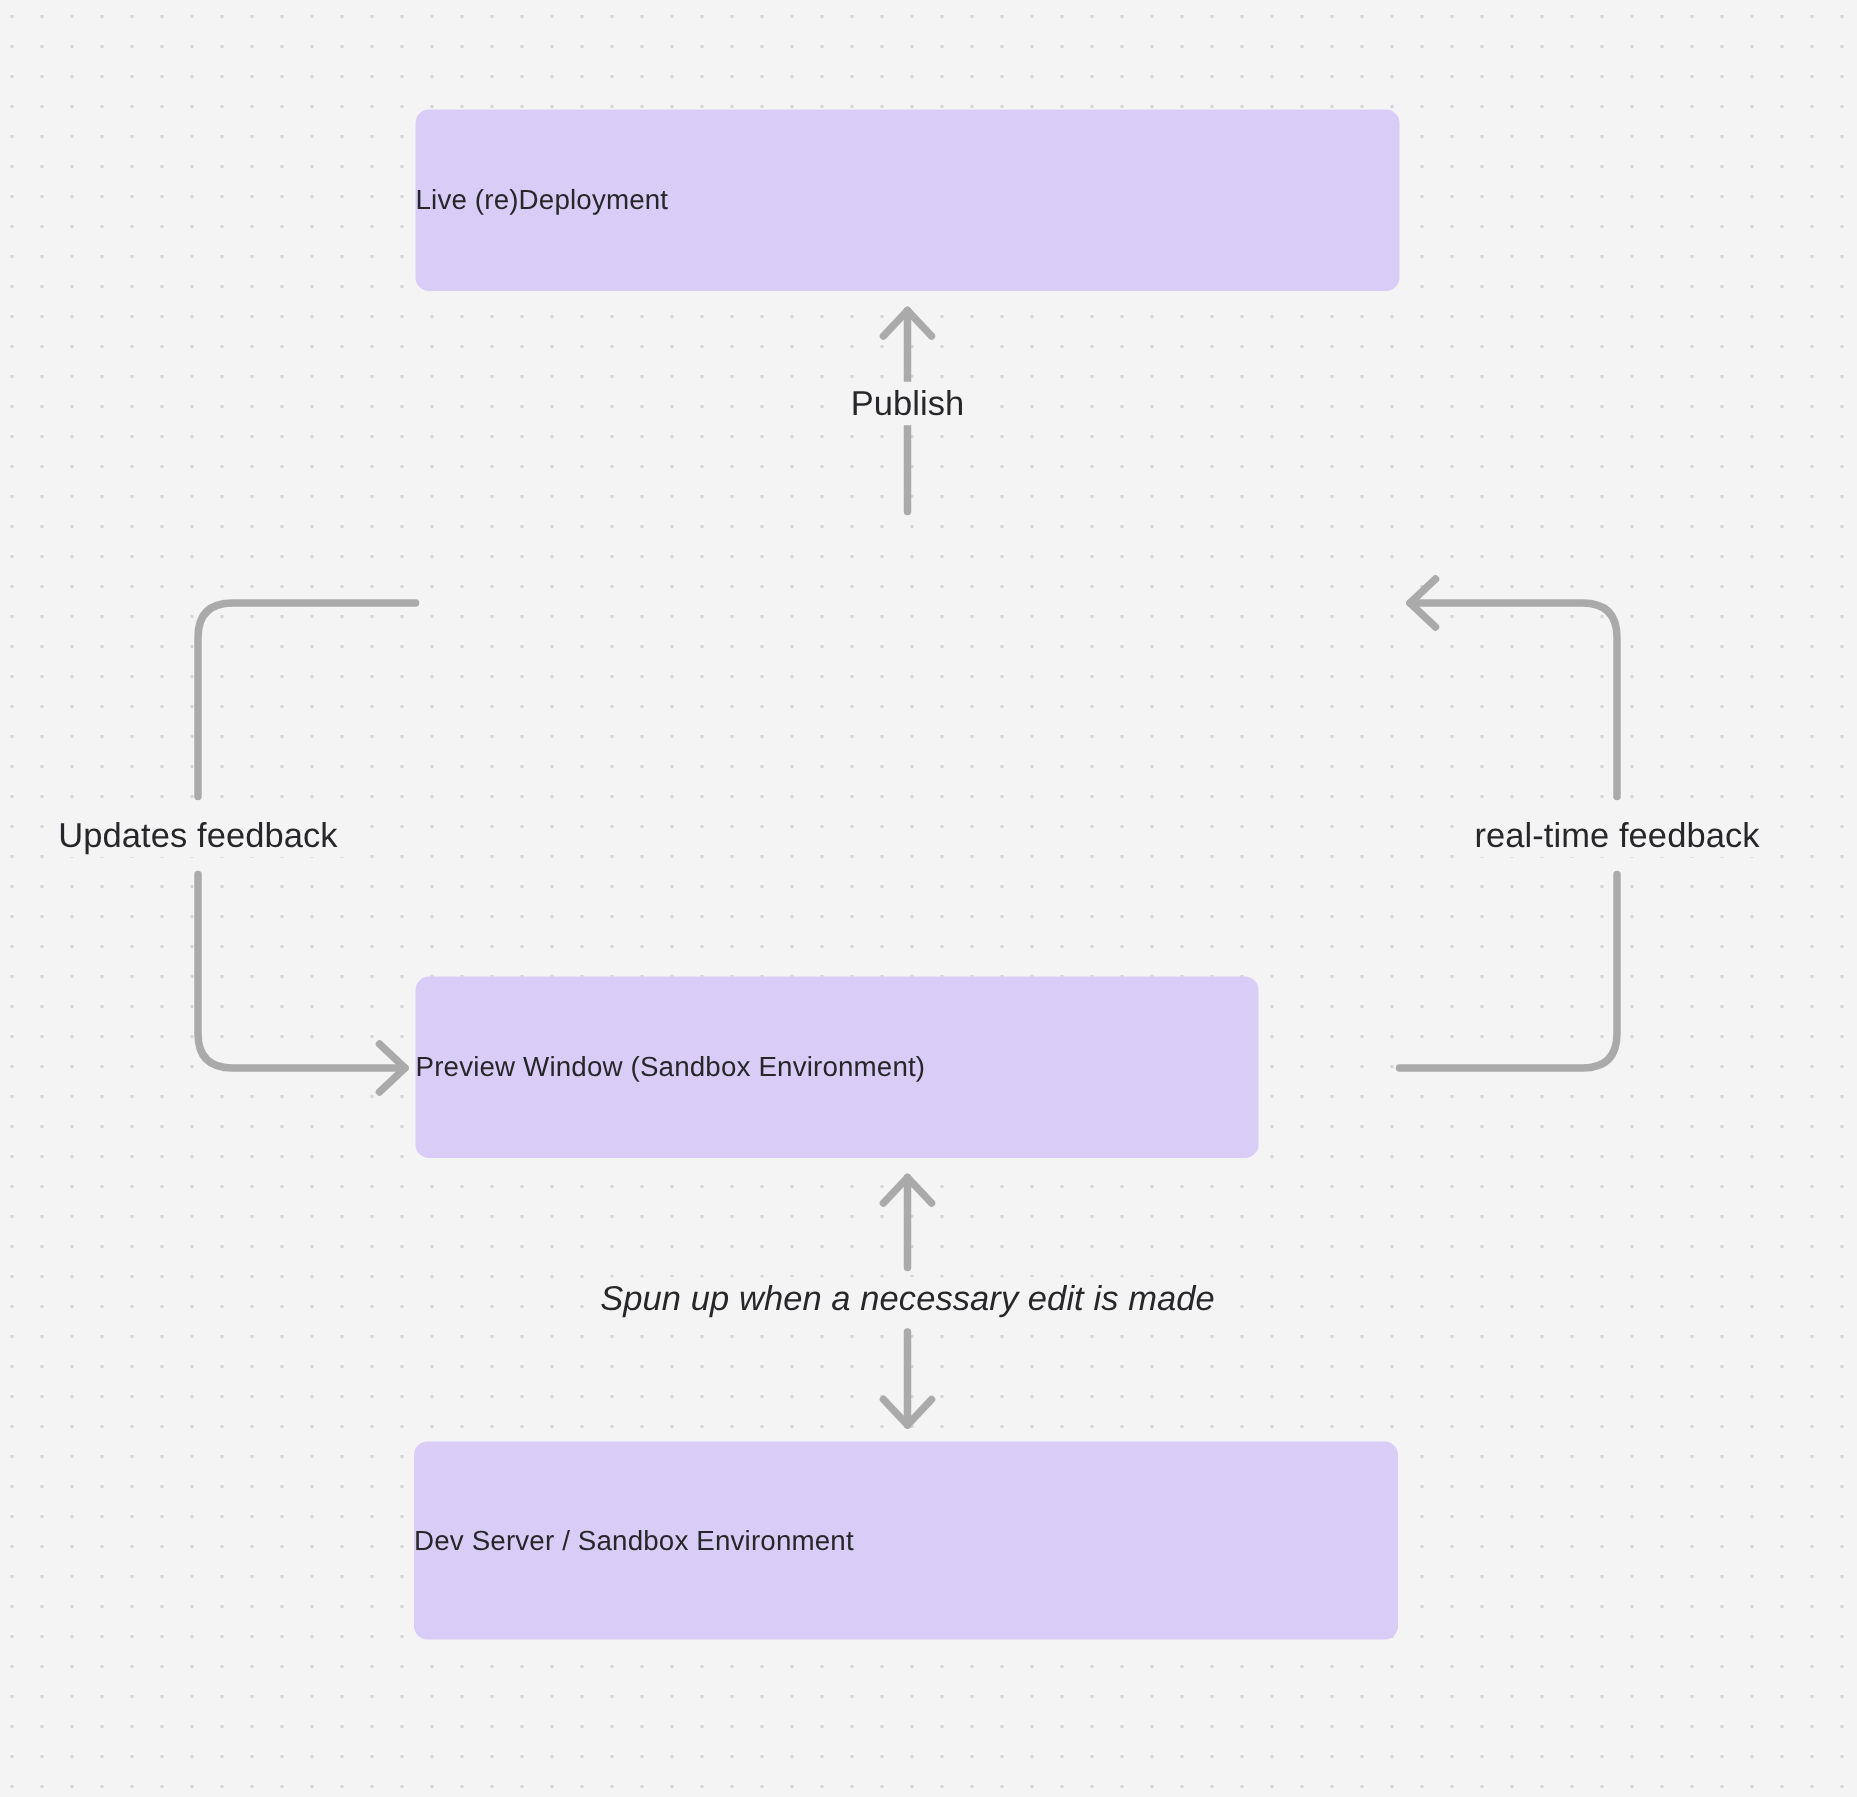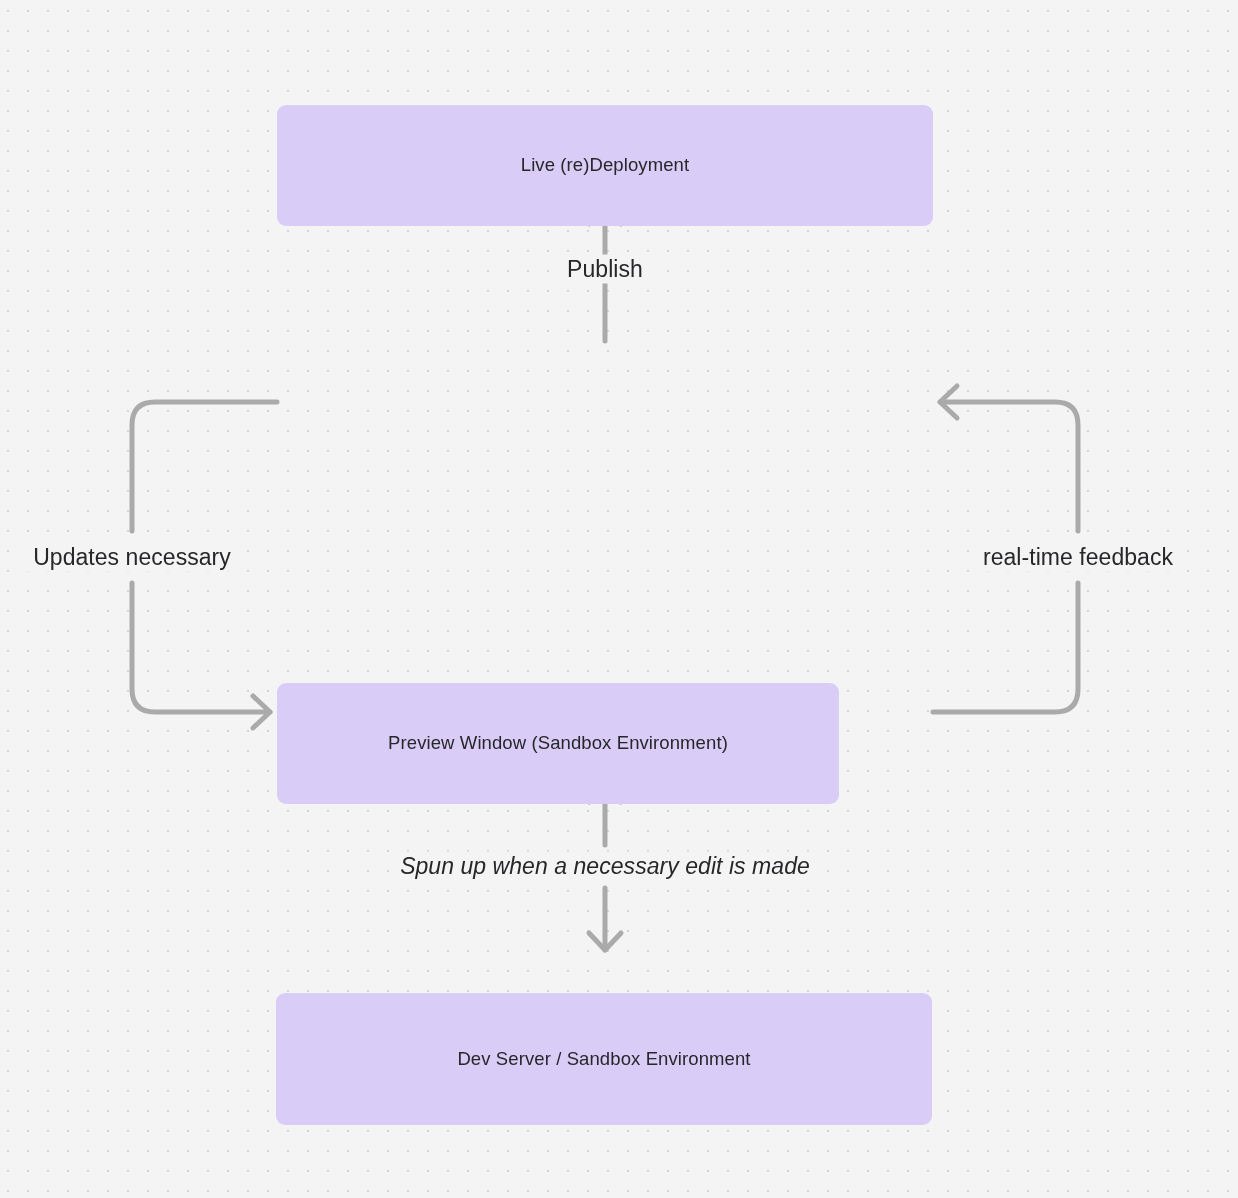--- a/index.html
+++ b/index.html
@@ -27,23 +27,21 @@
     width: 1238px;
     height: 1198px;
     pointer-events: none;
   }
   .node {
     position: absolute;
     background: #d9cdf7;
     border-radius: 9px;
     display: flex;
     align-items: center;
-    justify-content: center;
     box-sizing: border-box;
-    margin-top: 32px;
   }
   .node-label {
     font-size: 18.5px;
     color: #27272a;
     letter-spacing: 0.1px;
     line-height: 1.2;
     text-align: center;
     user-select: none;
   }
   .edge-label {
@@ -99,19 +97,19 @@
   <div class="node" style="left:277px; top:651px; width:562px; height:121px;">
     <span class="node-label">Preview Window (Sandbox Environment)</span>
   </div>
 
   <div class="node" style="left:276px; top:961px; width:656px; height:132px;">
     <span class="node-label">Dev Server / Sandbox Environment</span>
   </div>
 
   <div class="edge-label" style="left:605px; top:269px;">Publish</div>
 
-  <div class="edge-label" style="left:132px; top:557px;">Updates necessary</div>
+  <div class="edge-label" style="left:132px; top:557px;">Updates feedback</div>
 
   <div class="edge-label" style="left:1078px; top:557px;">real-time feedback</div>
 
   <div class="edge-label" style="left:605px; top:866px;font-style:italic;">Spun up when a necessary edit is made</div>
 
 </div>
 
 </body></html>

